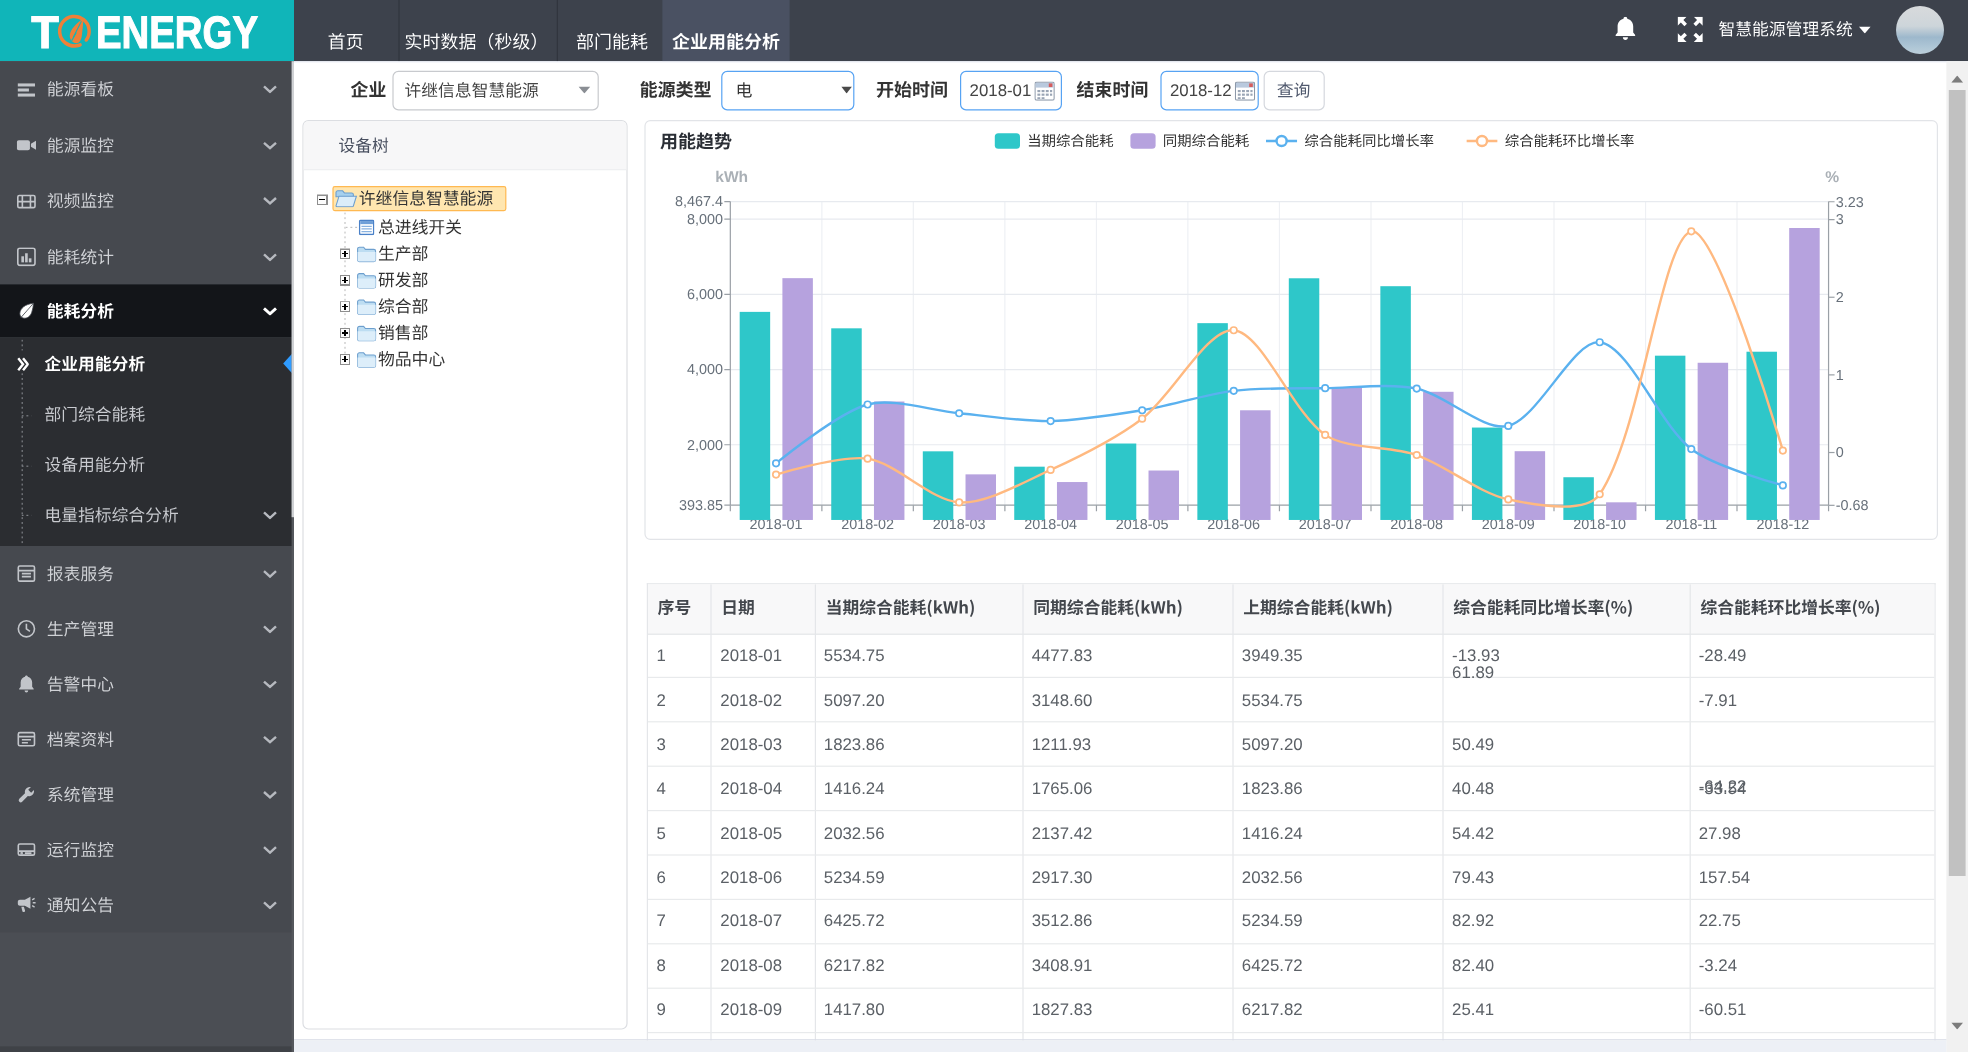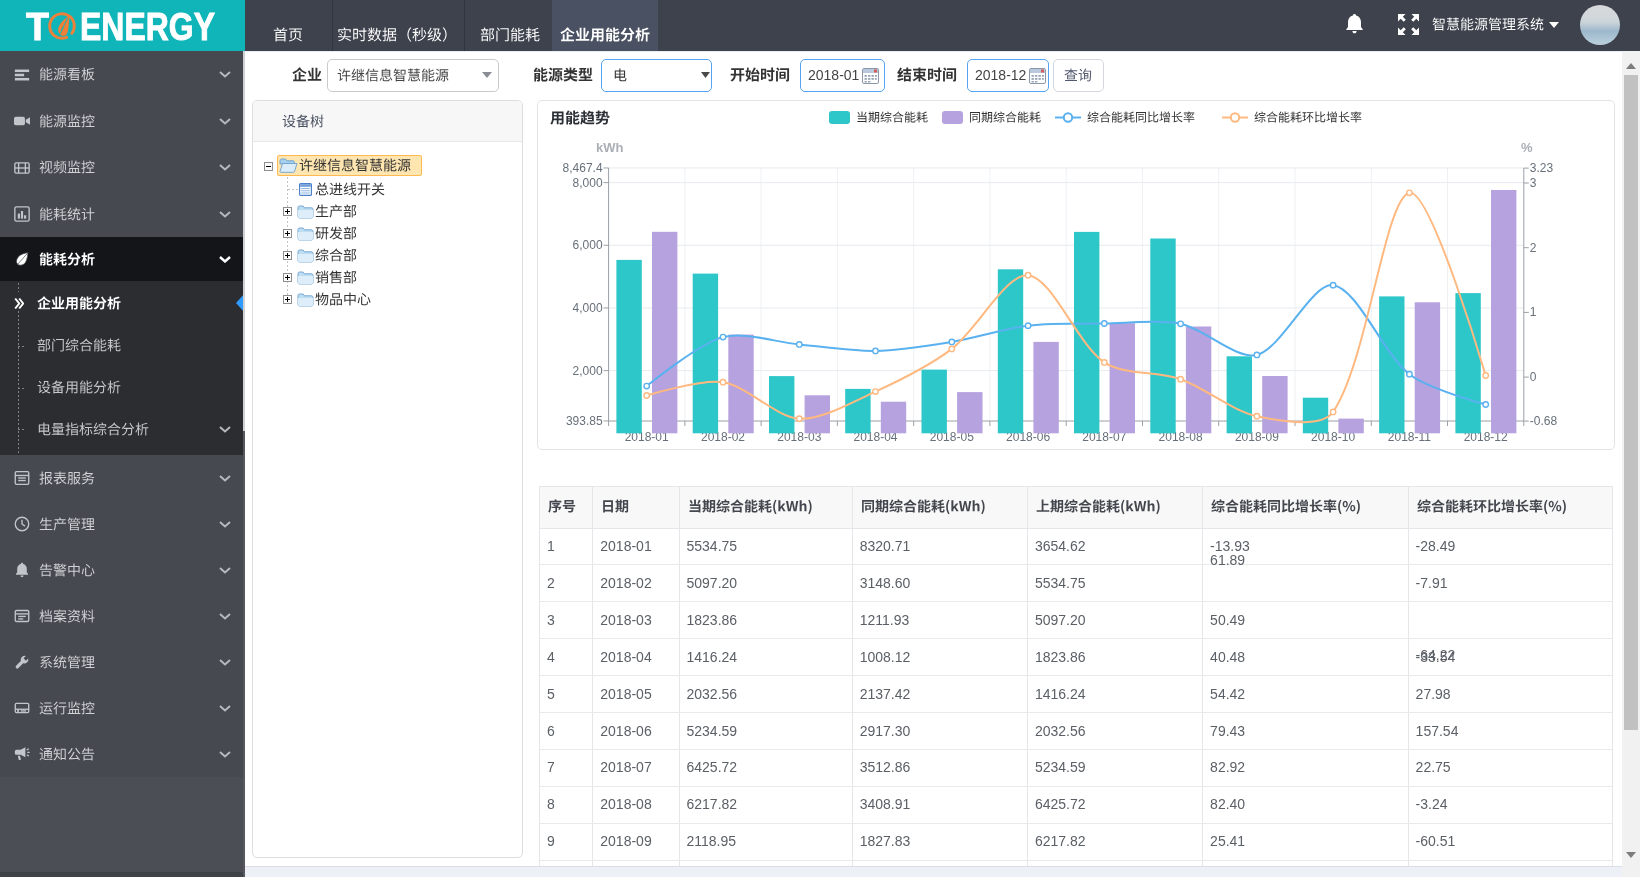--- a/index.html
+++ b/index.html
@@ -884,42 +884,42 @@
         <use href="#g700_957f" x="7000"></use>
         <use href="#g700_7387" x="8000"></use>
         <use href="#g700_28" x="9000"></use>
         <use href="#g700_25" x="9378"></use>
         <use href="#g700_29" x="10341"></use>
       </g>
     </svg>
 <div class="cell" style="left:547.0px;top:537.0px">1</div>
 <div class="cell" style="left:600.3px;top:537.0px">2018-01</div>
 <div class="cell" style="left:686.5px;top:537.0px">5534.75</div>
-<div class="cell" style="left:859.7px;top:537.0px">8320.71</div>
-<div class="cell" style="left:1034.9px;top:537.0px">3654.62</div>
+<div class="cell" style="left:859.7px;top:537.0px">4477.83</div>
+<div class="cell" style="left:1034.9px;top:537.0px">3949.35</div>
 <div class="cell" style="left:1210.1px;top:537.0px">-13.93</div>
 <div class="cell" style="left:1415.6px;top:537.0px">-28.49</div>
 <div class="cell" style="left:547.0px;top:573.9px">2</div>
 <div class="cell" style="left:600.3px;top:573.9px">2018-02</div>
 <div class="cell" style="left:686.5px;top:573.9px">5097.20</div>
 <div class="cell" style="left:859.7px;top:573.9px">3148.60</div>
 <div class="cell" style="left:1034.9px;top:573.9px">5534.75</div>
 <div class="cell" style="left:1210.1px;top:551px">61.89</div>
 <div class="cell" style="left:1415.6px;top:573.9px">-7.91</div>
 <div class="cell" style="left:547.0px;top:610.8px">3</div>
 <div class="cell" style="left:600.3px;top:610.8px">2018-03</div>
 <div class="cell" style="left:686.5px;top:610.8px">1823.86</div>
 <div class="cell" style="left:859.7px;top:610.8px">1211.93</div>
 <div class="cell" style="left:1034.9px;top:610.8px">5097.20</div>
 <div class="cell" style="left:1210.1px;top:610.8px">50.49</div>
 <div class="cell" style="left:1415.6px;top:646px">-64.22</div>
 <div class="cell" style="left:547.0px;top:647.7px">4</div>
 <div class="cell" style="left:600.3px;top:647.7px">2018-04</div>
 <div class="cell" style="left:686.5px;top:647.7px">1416.24</div>
-<div class="cell" style="left:859.7px;top:647.7px">1008.12</div>
+<div class="cell" style="left:859.7px;top:647.7px">1765.06</div>
 <div class="cell" style="left:1034.9px;top:647.7px">1823.86</div>
 <div class="cell" style="left:1210.1px;top:647.7px">40.48</div>
 <div class="cell" style="left:1415.6px;top:647.7px">-33.54</div>
 <div class="cell" style="left:547.0px;top:684.6px">5</div>
 <div class="cell" style="left:600.3px;top:684.6px">2018-05</div>
 <div class="cell" style="left:686.5px;top:684.6px">2032.56</div>
 <div class="cell" style="left:859.7px;top:684.6px">2137.42</div>
 <div class="cell" style="left:1034.9px;top:684.6px">1416.24</div>
 <div class="cell" style="left:1210.1px;top:684.6px">54.42</div>
 <div class="cell" style="left:1415.6px;top:684.6px">27.98</div>
@@ -939,21 +939,21 @@
 <div class="cell" style="left:1415.6px;top:758.4px">22.75</div>
 <div class="cell" style="left:547.0px;top:795.2px">8</div>
 <div class="cell" style="left:600.3px;top:795.2px">2018-08</div>
 <div class="cell" style="left:686.5px;top:795.2px">6217.82</div>
 <div class="cell" style="left:859.7px;top:795.2px">3408.91</div>
 <div class="cell" style="left:1034.9px;top:795.2px">6425.72</div>
 <div class="cell" style="left:1210.1px;top:795.2px">82.40</div>
 <div class="cell" style="left:1415.6px;top:795.2px">-3.24</div>
 <div class="cell" style="left:547.0px;top:832.2px">9</div>
 <div class="cell" style="left:600.3px;top:832.2px">2018-09</div>
-<div class="cell" style="left:686.5px;top:832.2px">2118.95</div>
+<div class="cell" style="left:686.5px;top:832.2px">1417.80</div>
 <div class="cell" style="left:859.7px;top:832.2px">1827.83</div>
 <div class="cell" style="left:1034.9px;top:832.2px">6217.82</div>
 <div class="cell" style="left:1210.1px;top:832.2px">25.41</div>
 <div class="cell" style="left:1415.6px;top:832.2px">-60.51</div>
 <div style="position:absolute;left:1622px;top:51px;width:18px;height:826px;background:#f1f1f1"></div>
 <svg class="t" style="left:1626px;top:63px" width="10" height="6">
       <path d="M5 0 L10 6 L0 6 Z" fill="#7c7c7c"></path>
     </svg>
 <div style="position:absolute;left:1624px;top:75px;width:14px;height:655px;background:#c1c1c1"></div>
 <svg class="t" style="left:1626px;top:852px" width="10" height="6">

